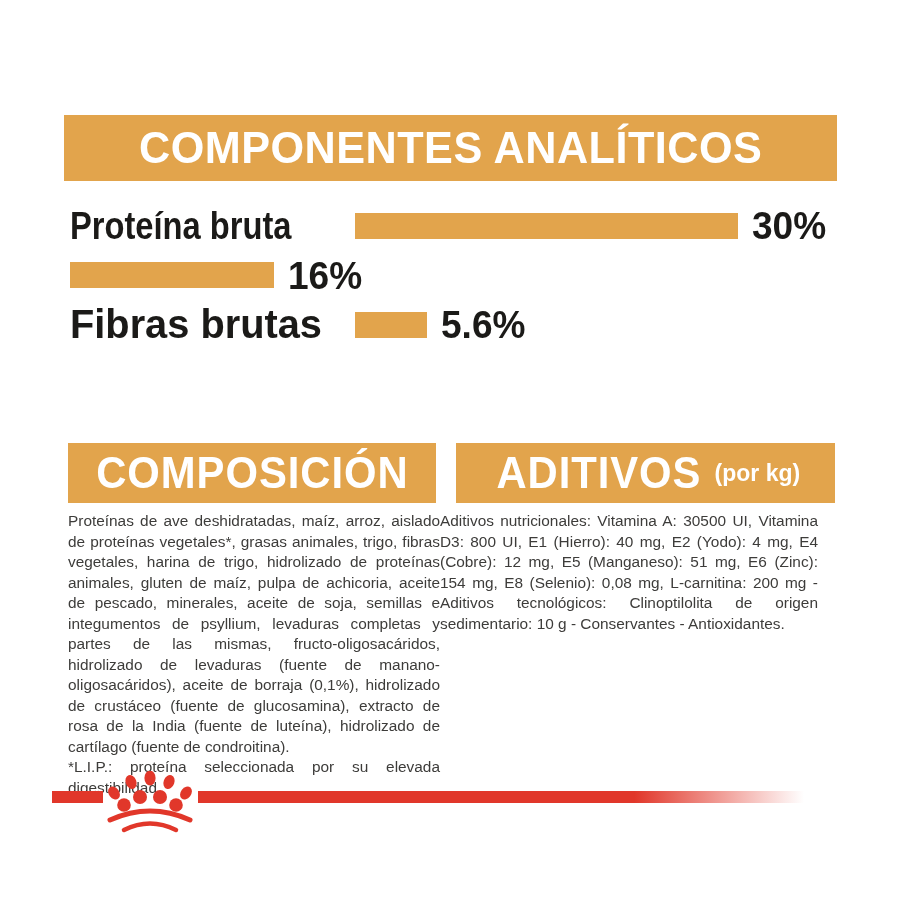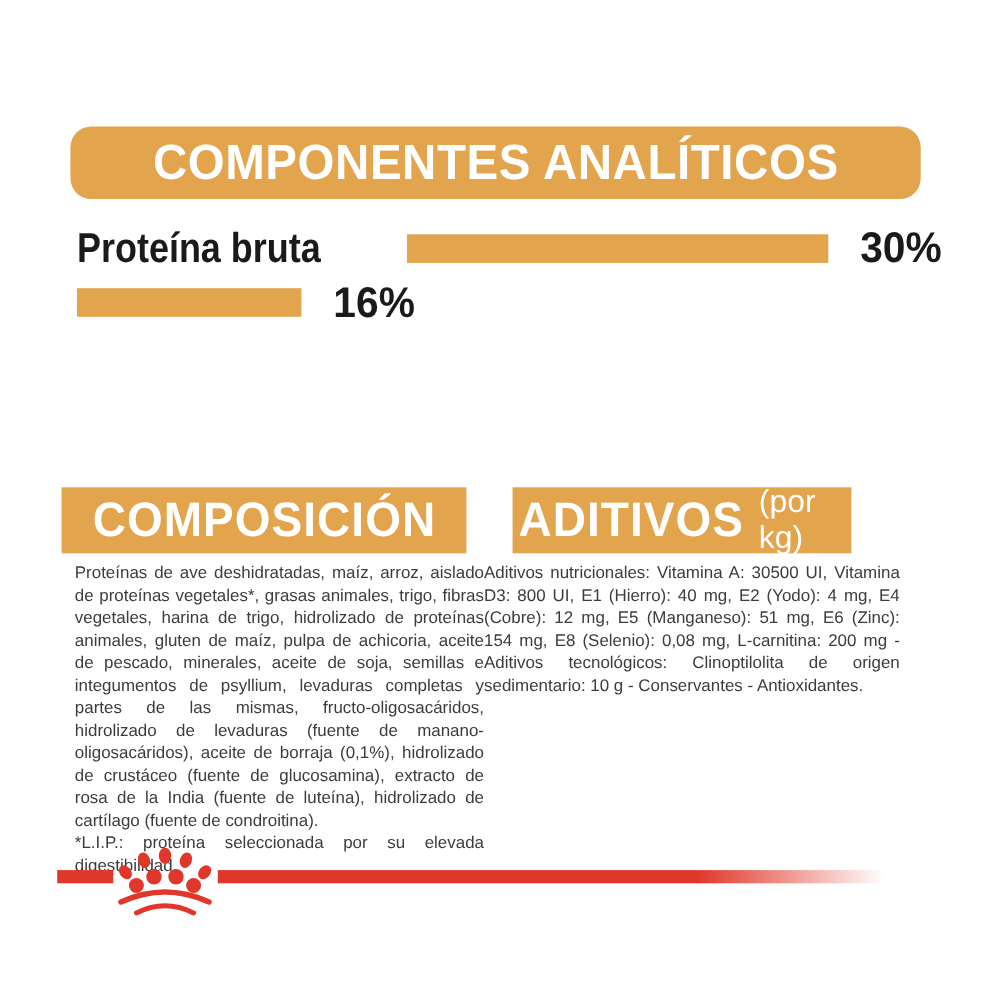--- a/index.html
+++ b/index.html
@@ -10,55 +10,55 @@
   }
   html,body{margin:0;padding:0;}
   body{
     width:900px;height:900px;position:relative;background:#ffffff;
     font-family:"Liberation Sans", sans-serif;overflow:hidden;
   }
   
   .header-bar{
     position:absolute;left:64px;top:115px;width:773px;height:66px;
     background:var(--orange);
-    display:flex;align-items:center;justify-content:center;border-radius:19px;
+    display:flex;align-items:center;justify-content:center;
   }
   .header-bar .title{
     color:#ffffff;font-weight:bold;font-size:45px;letter-spacing:0.5px;
     transform:scaleX(0.96);transform-origin:50% 50%;white-space:nowrap;
   }
   
   .chart{position:absolute;left:70px;top:201px;width:790px;}
-  .bar-row{display:flex;align-items:center;height:49.6px;gap:15px;}
+  .bar-row{display:flex;align-items:center;height:49.6px;}
   .bar-label-box{flex:0 0 285px;width:285px;}
   .bar-label{
     display:inline-block;font-weight:bold;color:var(--ink);
     transform-origin:0 50%;white-space:nowrap;line-height:1;
   }
   .row-0 .bar-label{font-size:38px;transform:scaleX(0.86);}
   .row-1 .bar-label{font-size:32px;transform:scaleX(0.66);}
   .row-2 .bar-label{font-size:41px;transform:scaleX(0.97);}
   .bar-fill{height:26px;background:var(--orange);flex:0 0 auto;}
   .bar-value{
     font-weight:bold;font-size:39px;color:var(--ink);margin-left:14px;
     transform:scaleX(0.95);transform-origin:0 50%;white-space:nowrap;line-height:1;
   }
   
   .section-header{
     position:absolute;top:443px;height:60px;background:var(--orange);
     display:flex;align-items:center;justify-content:center;
   }
-  #comp-header{left:56px;width:368px;}
-  #adit-header{left:466px;width:308px;}
+  #comp-header{left:68px;width:368px;}
+  #adit-header{left:456px;width:379px;}
   .section-header .stitle{
     color:#ffffff;font-weight:bold;font-size:44px;letter-spacing:1px;
     transform:scaleX(0.95);transform-origin:50% 50%;white-space:nowrap;
   }
   .section-header .ssuffix{
-    color:#ffffff;font-weight:normal;font-size:29px;margin-left:8px;
+    color:#ffffff;font-weight:bold;font-size:23px;margin-left:8px;
   }
   
   .body-col{
     position:absolute;top:511px;
     font-size:15.4px;line-height:20.5px;color:var(--body-ink);
     text-align:justify;
   }
   #comp-body{left:68px;width:372px;}
   #adit-body{left:440px;width:378px;}
   .body-col p{margin:0;}
@@ -83,20 +83,27 @@
   <div class="bar-row row-0">
     <div class="bar-label-box">
       <span class="bar-label">Proteína bruta</span>
     </div>
     <div class="bar-fill" style="width: 383.1px;"></div>
     <span class="bar-value">30%</span>
   </div>
   <div class="bar-row row-1">
     <div class="bar-fill" style="width: 204.32px;"></div>
     <span class="bar-value">16%</span>
+  </div>
+  <div class="bar-row row-2">
+    <div class="bar-label-box">
+      <span class="bar-label">Fibras brutas</span>
+    </div>
+    <div class="bar-fill" style="width: 71.512px;"></div>
+    <span class="bar-value">5.6%</span>
   </div>
 </div>
 
 <div class="section-header" id="comp-header">
   <span class="stitle">COMPOSICIÓN</span>
 </div>
 <div class="section-header" id="adit-header">
   <span class="stitle">ADITIVOS</span>
   <span class="ssuffix">(por kg)</span>
 </div>

